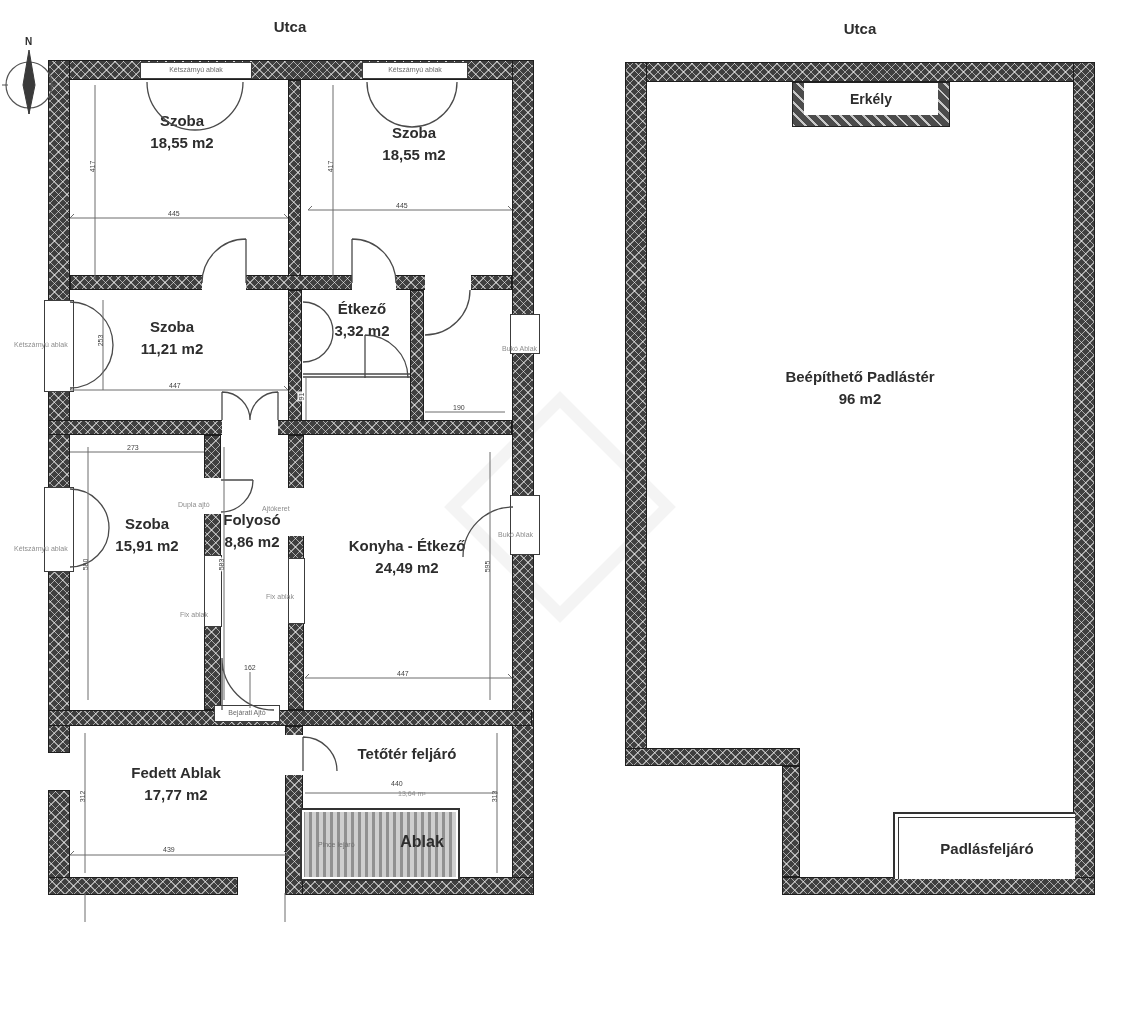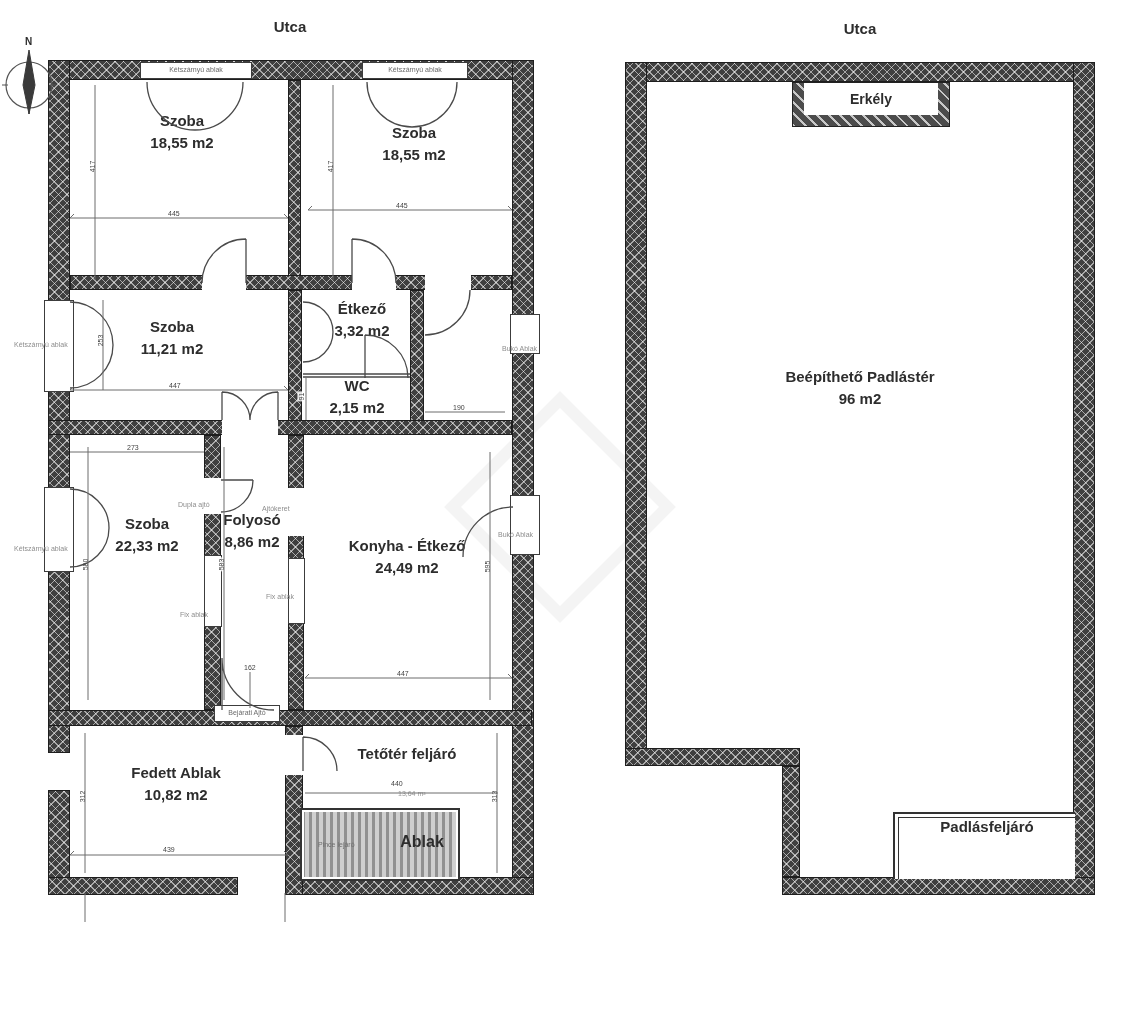--- a/index.html
+++ b/index.html
@@ -24,21 +24,21 @@
   .room{position:absolute;display:flex;flex-direction:column;align-items:center;justify-content:center;
     font-weight:bold;color:#2d2d2d;text-align:center;}
   .room .nm,.room .ar{font-size:15px;line-height:1.5;}
   .street{position:absolute;font-weight:bold;color:#2d2d2d;font-size:15px;text-align:center;}
   svg.lines{position:absolute;left:0;top:0;pointer-events:none;}
   .pince-hatch{position:absolute;border:2px solid #333;
     background:repeating-linear-gradient(90deg,#919191 0 3px,#cfcfcf 3px 7px);
     box-shadow:inset 0 0 0 2px #fff;}
   .pfel{position:absolute;background:#fff;border-left:2px solid #333;border-top:2px solid #333;}
   .pfel-inner{position:absolute;left:3px;top:3px;right:0;bottom:0;border-left:1px solid #333;border-top:1px solid #333;
-    display:flex;align-items:flex-start;justify-content:center;font-weight:bold;font-size:15px;color:#2d2d2d;}
+    display:flex;align-items:center;justify-content:center;font-weight:bold;font-size:15px;color:#2d2d2d;}
   .erk{position:absolute;display:flex;align-items:flex-start;justify-content:center;}
   .erk-inner{position:absolute;left:11px;right:11px;top:0;bottom:11px;background:#fff;
     display:flex;align-items:center;justify-content:center;font-weight:bold;font-size:14px;color:#2d2d2d;}
   .nmark{position:absolute;font-weight:bold;font-size:10px;color:#2d2d2d;}
   .wm{position:absolute;border:12px solid rgba(0,0,0,0.045);transform:rotate(45deg);}
 </style>
 </head>
 <body>
 
 <div id="stage">
@@ -101,39 +101,35 @@
     <span class="ar">18,55 m2</span>
   </div>
   <div class="room" style="left:102px;top:316px;width:140px;height:44px;">
     <span class="nm">Szoba</span>
     <span class="ar">11,21 m2</span>
   </div>
   <div class="room" style="left:302px;top:298px;width:120px;height:44px;">
     <span class="nm">Étkező</span>
     <span class="ar">3,32 m2</span>
   </div>
-  <div class="room" style="left:297px;top:377px;width:120px;height:40px;">
-    <span class="nm">WC</span>
-    <span class="ar">2,15 m2</span>
-  </div>
   <div class="room" style="left:77px;top:513px;width:140px;height:44px;">
     <span class="nm">Szoba</span>
-    <span class="ar">22,33 m2</span>
+    <span class="ar">15,91 m2</span>
   </div>
   <div class="room" style="left:192px;top:508px;width:120px;height:46px;">
     <span class="nm">Folyosó</span>
     <span class="ar">8,86 m2</span>
   </div>
   <div class="room" style="left:307px;top:534px;width:200px;height:46px;align-items:center;">
     <span class="nm">Konyha - Étkező</span>
     <span class="ar">24,49 m2</span>
   </div>
   <div class="room" style="left:86px;top:761px;width:180px;height:46px;">
     <span class="nm">Fedett Ablak</span>
-    <span class="ar">10,82 m2</span>
+    <span class="ar">17,77 m2</span>
   </div>
   <div class="room" style="left:317px;top:744px;width:180px;height:20px;">
     <span class="nm">Tetőtér feljáró</span>
   </div>
 
   <div class="pince-hatch" style="left:300px;top:808px;width:156px;height:69px;"></div>
   <div class="slbl" style="left:318px;top:840px;color:#6f6f6f;">Pince lejáró</div>
   <div class="room" style="left:390px;top:832px;width:64px;height:20px;">
     <span class="nm" style="font-size:16px;">Ablak</span>
   </div>

